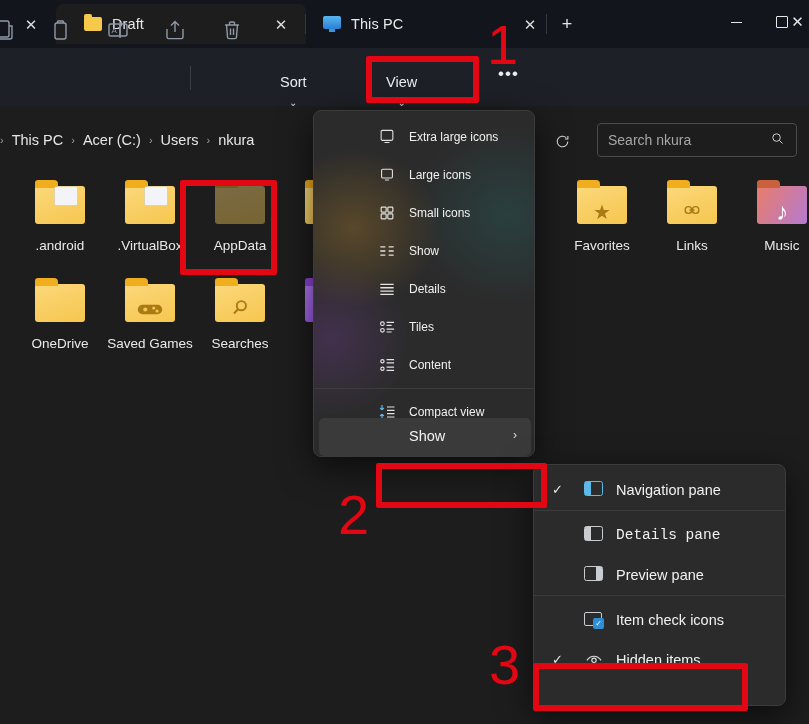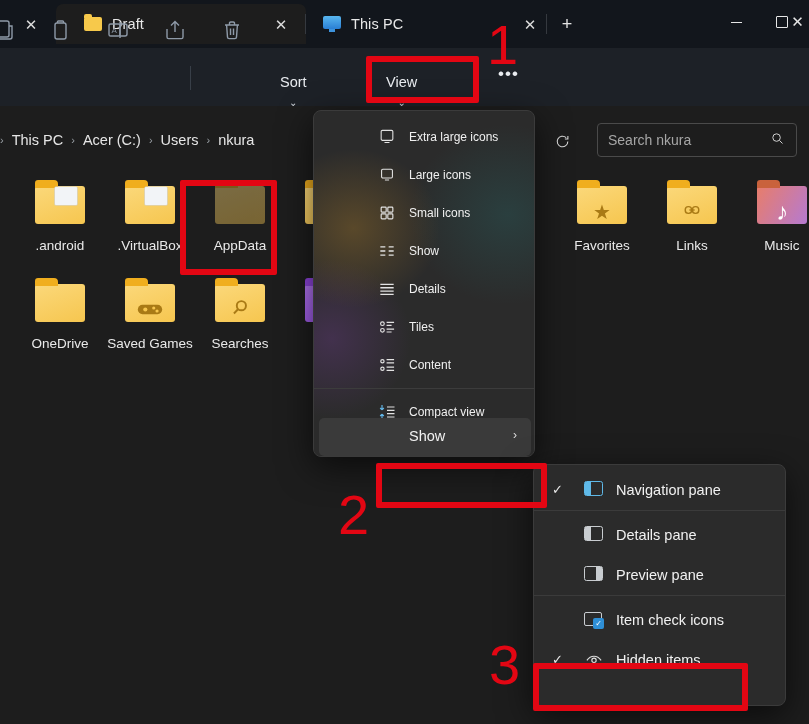--- a/index.html
+++ b/index.html
@@ -539,21 +539,21 @@
       <span class="sico">
           <span class="pane left">
             <i></i>
           </span>
         </span>
       <span class="slbl">Navigation pane</span>
     </div>
 
     <div class="sdiv"></div>
 
-    <div class="si" style="margin-top:4px;">
+    <div class="si" style="margin-top:4px;font-family:Liberation Mono, monospace;">
       <span class="sico">
           <span class="pane left gray">
             <i></i>
           </span>
         </span>
       <span class="slbl">Details pane</span>
     </div>
 
     <div class="si">
       <span class="sico">

